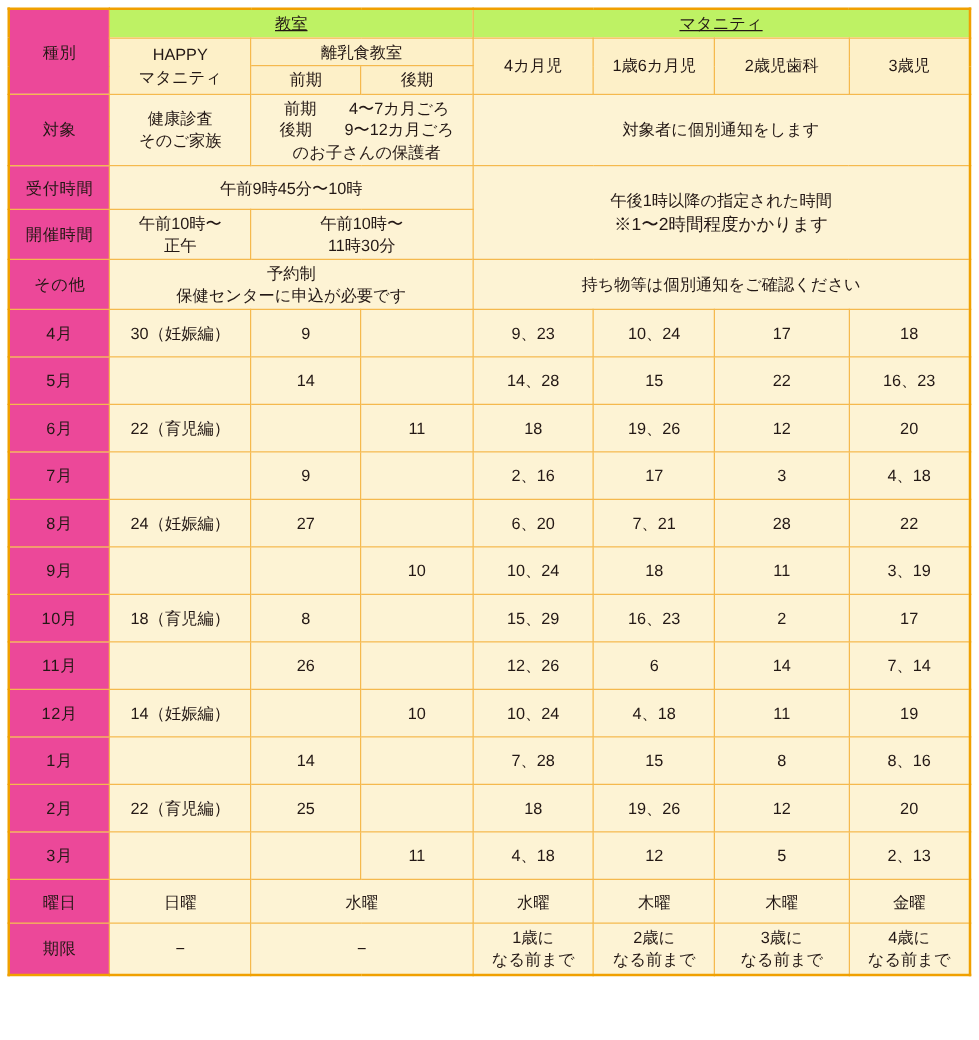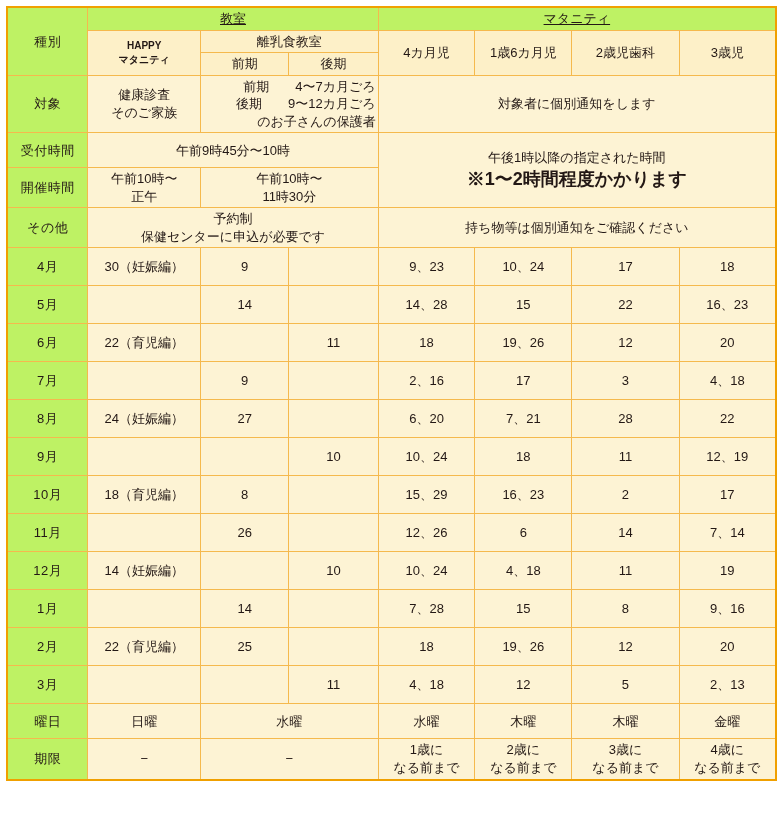--- a/index.html
+++ b/index.html
@@ -47,37 +47,37 @@
 
   
   .hdr-orange {
     background: #bef264;
     font-weight: bold;
     font-size: 14px;
     color: #231815;
     text-decoration: underline;
   }
   .lbl {
-    background: #bef264;
+    background: #ec4899;
     font-weight: bold;
     font-size: 14px;
     letter-spacing: 0.5px;
   }
   .cream {
     background: #fdf3d4;
   }
   .cream-strong {
     background: #fdf0c8;
   }
   .tall-1 { height: 30px; }
   .row-month td { height: 33px; font-size: 13.5px; }
-  .sub-head { font-size: 10px; font-weight: bold; }
+  .sub-head { font-size: 13px; font-weight: normal; }
   .two-line { line-height: 1.5; }
   .dash { font-size: 15px; }
-  .small-note { font-size: 18px; font-weight: bold; }
+  .small-note { font-size: 14px; }
 </style>
 </head>
 <body>
 
 <div class="sheet">
   <table class="schedule">
     <colgroup>
       <col class="c-label">
         <col class="c-happy">
         <col class="c-zenki">
@@ -111,21 +111,21 @@
         <td class="cream-strong sub-head">前期</td>
         <td class="cream-strong sub-head">後期</td>
       </tr>
 
       <tr>
         <td class="lbl">対象</td>
         <td class="cream two-line">
           <div>健康診査</div>
           <div>そのご家族</div>
         </td>
-        <td class="cream two-line" colspan="2" style="text-align:right; padding-left:10px;">
+        <td class="cream two-line" colspan="2" style="text-align:center; padding-left:10px;">
           <div>前期　　4〜7カ月ごろ</div>
           <div>後期　　9〜12カ月ごろ</div>
           <div>のお子さんの保護者</div>
         </td>
         <td class="cream" colspan="4">対象者に個別通知をします</td>
       </tr>
 
       <tr>
         <td class="lbl tall-1">受付時間</td>
         <td class="cream tall-1" colspan="3">午前9時45分〜10時</td>
@@ -209,21 +209,21 @@
           <td class="cream">22</td>
         </tr>
         <tr class="row-month">
           <td class="lbl">9月</td>
           <td class="cream"></td>
           <td class="cream"></td>
           <td class="cream">10</td>
           <td class="cream">10、24</td>
           <td class="cream">18</td>
           <td class="cream">11</td>
-          <td class="cream">12、19</td>
+          <td class="cream">3、19</td>
         </tr>
         <tr class="row-month">
           <td class="lbl">10月</td>
           <td class="cream">18（育児編）</td>
           <td class="cream">8</td>
           <td class="cream"></td>
           <td class="cream">15、29</td>
           <td class="cream">16、23</td>
           <td class="cream">2</td>
           <td class="cream">17</td>
@@ -249,21 +249,21 @@
           <td class="cream">19</td>
         </tr>
         <tr class="row-month">
           <td class="lbl">1月</td>
           <td class="cream"></td>
           <td class="cream">14</td>
           <td class="cream"></td>
           <td class="cream">7、28</td>
           <td class="cream">15</td>
           <td class="cream">8</td>
-          <td class="cream">9、16</td>
+          <td class="cream">8、16</td>
         </tr>
         <tr class="row-month">
           <td class="lbl">2月</td>
           <td class="cream">22（育児編）</td>
           <td class="cream">25</td>
           <td class="cream"></td>
           <td class="cream">18</td>
           <td class="cream">19、26</td>
           <td class="cream">12</td>
           <td class="cream">20</td>

